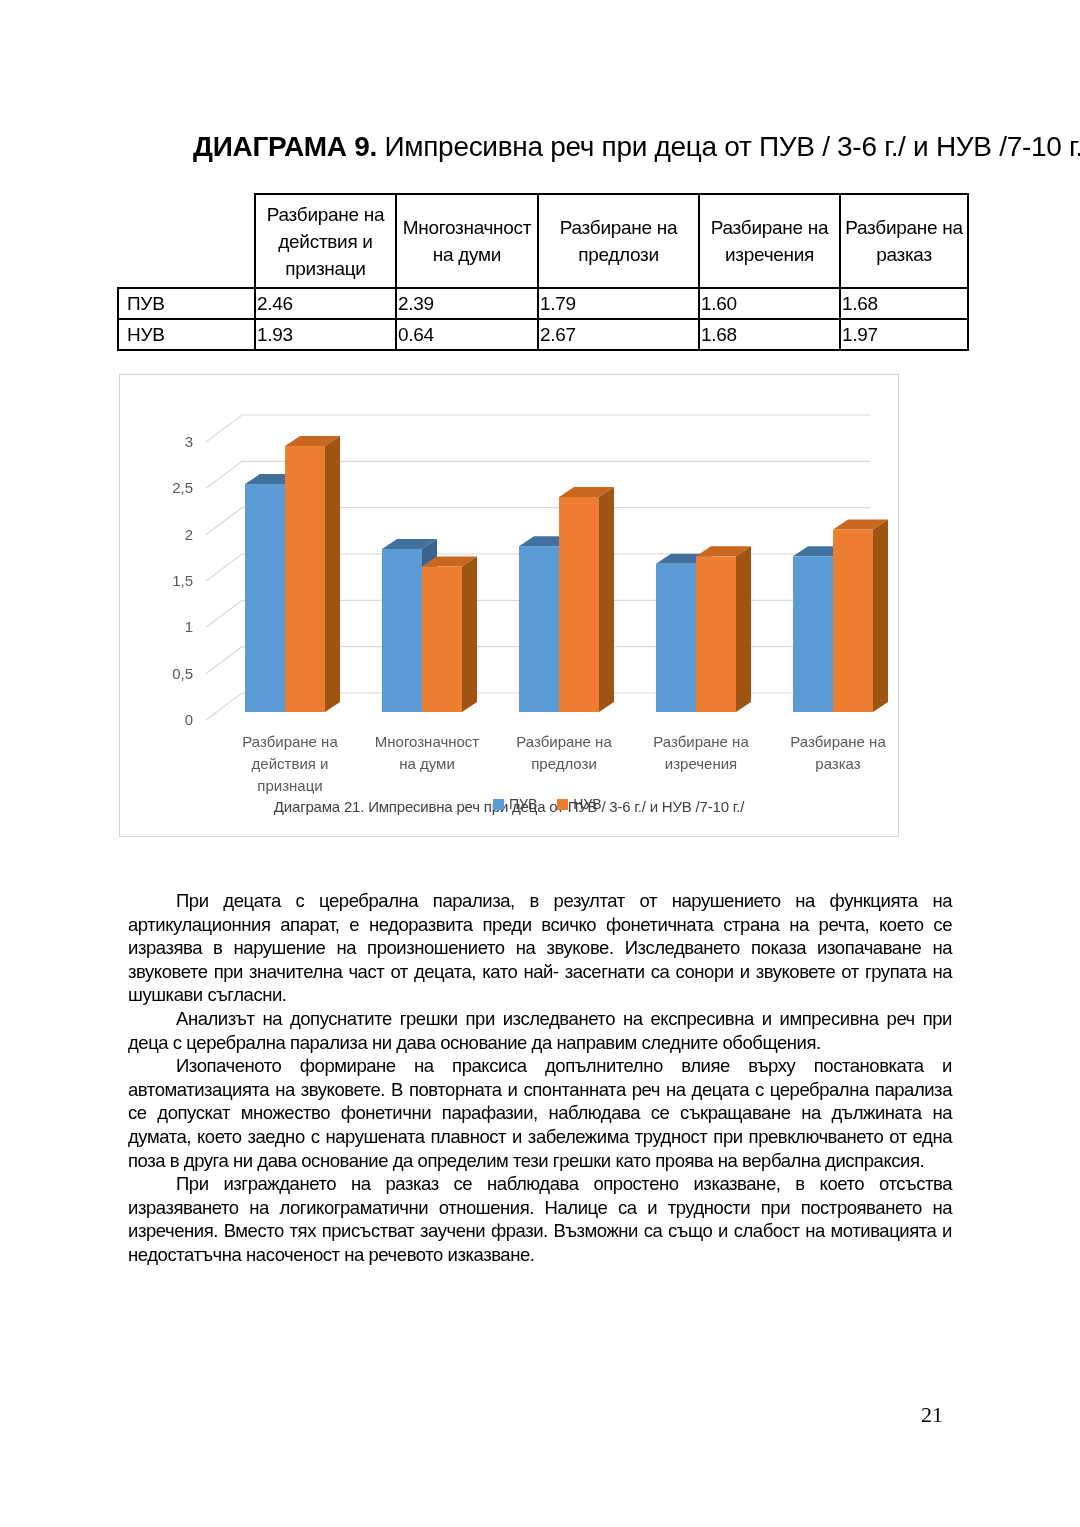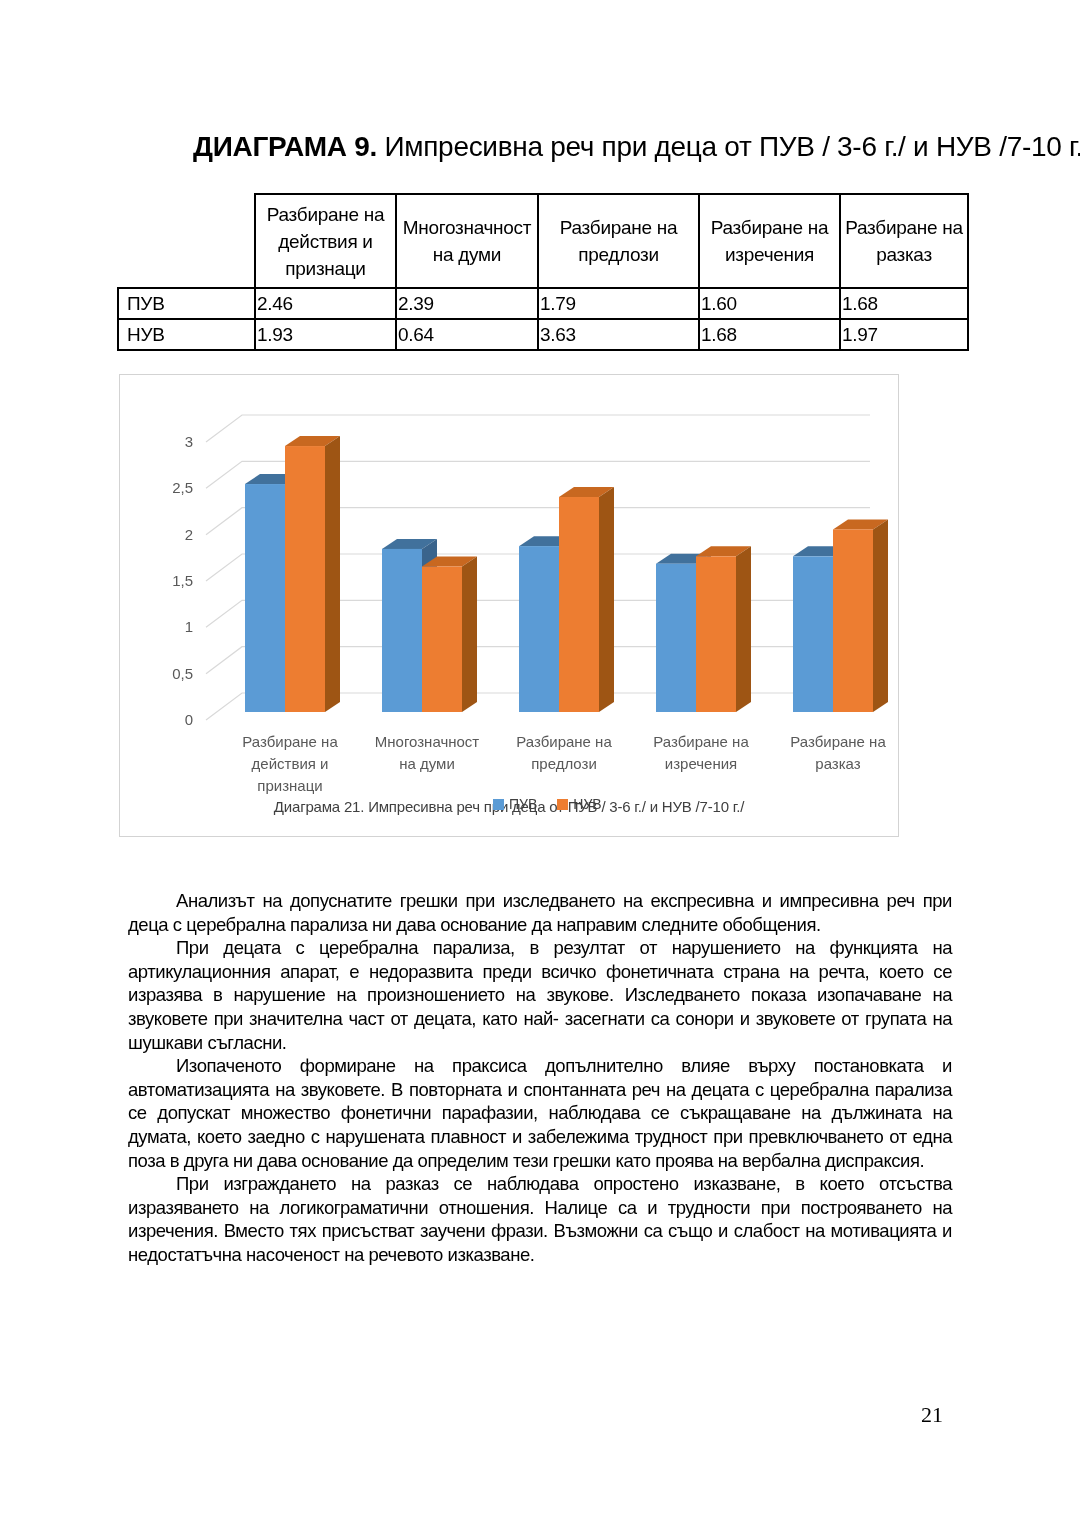--- a/index.html
+++ b/index.html
@@ -73,21 +73,21 @@
       <td class="num">2.46</td>
       <td class="num">2.39</td>
       <td class="num">1.79</td>
       <td class="num">1.60</td>
       <td class="num">1.68</td>
     </tr>
     <tr class="datarow">
       <td class="rowlabel">НУВ</td>
       <td class="num">1.93</td>
       <td class="num">0.64</td>
-      <td class="num">3.63</td>
+      <td class="num">2.67</td>
       <td class="num">1.68</td>
       <td class="num">1.97</td>
     </tr>
   </tbody>
     </table>
 
   <div class="chart-box">
     <svg id="chart-svg" class="chart-svg-text" width="778" height="461" viewBox="0 0 778 461">
         <polyline points="86,345 122,318 750,318" fill="none" stroke="#d9d9d9" stroke-width="1.2"></polyline>
         <text x="73" y="350" text-anchor="end" fill="#595959" font-size="15">0</text>
@@ -146,21 +146,21 @@
         <span>ПУВ</span>
       </span>
       <span class="legend-item">
         <span class="swatch" id="swatch-1" style="background: rgb(237, 125, 49);"></span>
         <span>НУВ</span>
       </span>
     </div>
   </div>
 
   <div class="bodytext">
+    <p>При децата с церебрална парализа, в резултат  от нарушението на функцията на артикулационния апарат, е недоразвита преди всичко фонетичната страна на речта, което се изразява в нарушение на произношението на звукове. Изследването показа изопачаване на звуковете при значителна част от децата, като  най- засегнати са сонори и звуковете от групата на шушкави съгласни.</p>
     <p>Анализът на допуснатите грешки при изследването на експресивна и импресивна реч при деца с церебрална парализа ни дава основание да  направим следните обобщения.</p>
-    <p>При децата с церебрална парализа, в резултат  от нарушението на функцията на артикулационния апарат, е недоразвита преди всичко фонетичната страна на речта, което се изразява в нарушение на произношението на звукове. Изследването показа изопачаване на звуковете при значителна част от децата, като  най- засегнати са сонори и звуковете от групата на шушкави съгласни.</p>
     <p>Изопаченото формиране на праксиса  допълнително влияе върху постановката и автоматизацията на звуковете. В повторната и спонтанната реч на децата с церебрална парализа се допускат множество фонетични  парафазии,  наблюдава се съкращаване на дължината на  думата, което заедно с нарушената плавност и забележима трудност при превключването от една поза в друга ни дава основание да определим тези грешки като проява на вербална диспраксия.</p>
     <p>При изграждането на разказ се наблюдава  опростено изказване, в което отсъства изразяването на логикограматични отношения. Налице са и трудности при построяването на изречения. Вместо тях присъстват заучени фрази. Възможни са също и слабост на мотивацията и недостатъчна насоченост на речевото изказване.</p>
   </div>
 
   <div class="pagenum">21</div>
 
 </div>
 
 </body></html>

